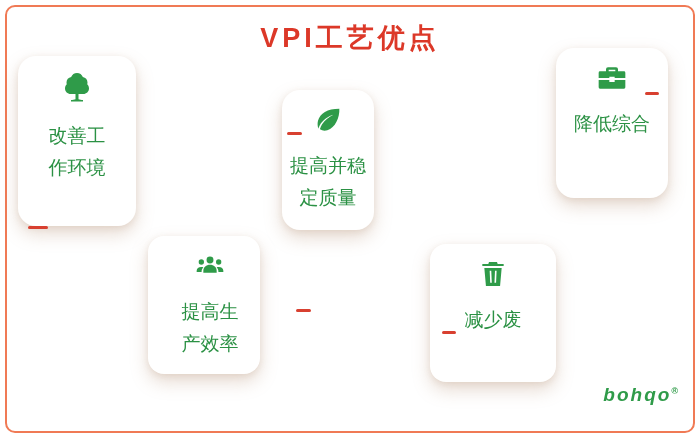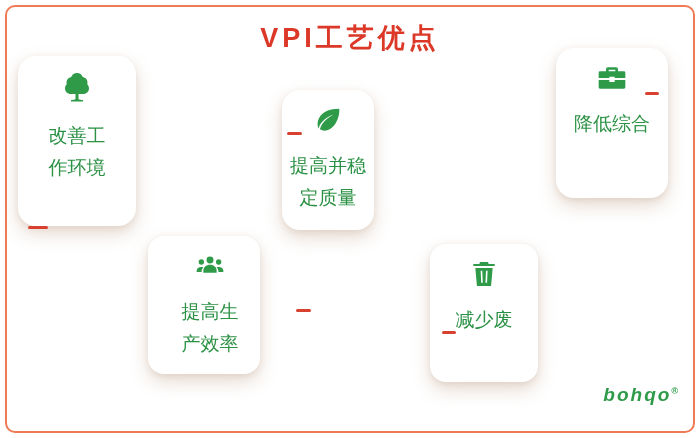--- a/index.html
+++ b/index.html
@@ -73,21 +73,21 @@
         <circle cx="18.5" cy="9" r="2"></circle>
         <path d="M22 16.5v-.9c0-1.7-1.4-2.9-3.4-2.9-.6 0-1.2.1-1.6.3.8.9 1.3 2 1.3 3.1v.4H22z"></path>
       </svg>
     </span>
     <div class="txt">
       <div>提高生</div>
       <div>产效率</div>
     </div>
   </div>
 
-  <div class="card" style="left:430px;top:244px;width:108px;height:138px;border-radius:16px;align-items:center;">
+  <div class="card" style="left:430px;top:244px;width:126px;height:138px;border-radius:16px;align-items:center;">
     <span class="icon">
       <svg width="32" height="32" viewBox="0 0 24 24" fill="currentColor">
         <path d="M9 3h6l.5 1.5H20V6H4V4.5h4.5L9 3zM5.5 7.5h13L17.3 21H6.7L5.5 7.5zm4 2l.4 9h1.2l-.4-9H9.5zm4 0l-.4 9h1.2l.4-9h-1.2z"></path>
       </svg>
     </span>
     <div class="txt">
       <div>减少废</div>
     </div>
   </div>
 

